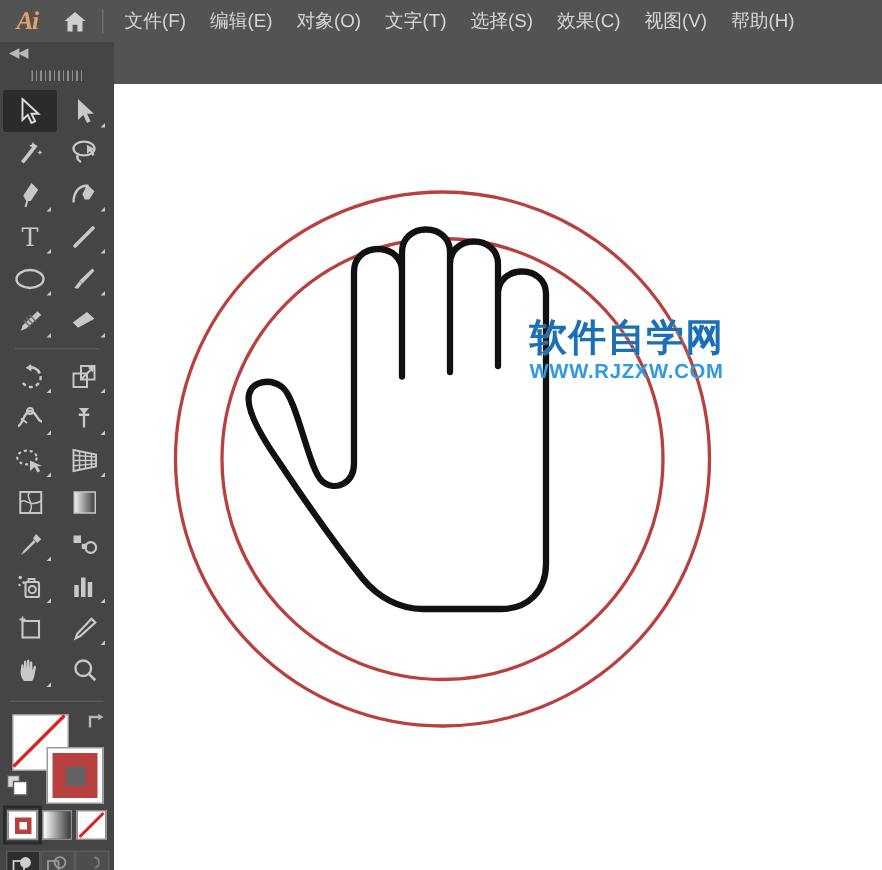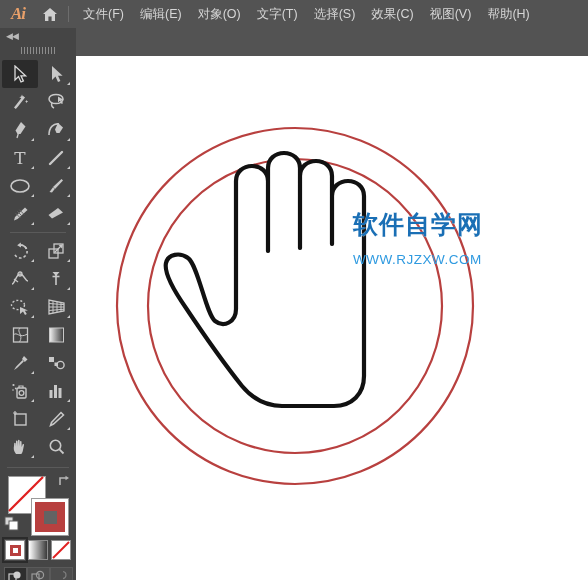--- a/index.html
+++ b/index.html
@@ -131,22 +131,22 @@
   .wm{
     position:absolute;left:277px;top:156px;width:160px;
     pointer-events:none;user-select:none;
   }
   .wm-main{
     font-size:25px;font-weight:bold;color:#1a6fb5;letter-spacing:1px;
     line-height:1;text-shadow:0 0 1px rgba(255,255,255,.9);
     font-family:"DejaVu Sans","Liberation Sans",sans-serif;
   }
   .wm-sub{
-    font-size:13.5px;font-weight:normal;color:#2f9ae0;letter-spacing:0.5px;
-    margin-top:16px;line-height:1;
+    font-size:13.5px;font-weight:bold;color:#2f9ae0;letter-spacing:0.5px;
+    margin-top:4px;line-height:1;
     font-family:"Liberation Sans","DejaVu Sans",sans-serif;
   }
 </style>
 </head>
 <body>
 
 <div id="app">
 
   <div class="menubar">
     <div class="ai-logo">Ai</div>

